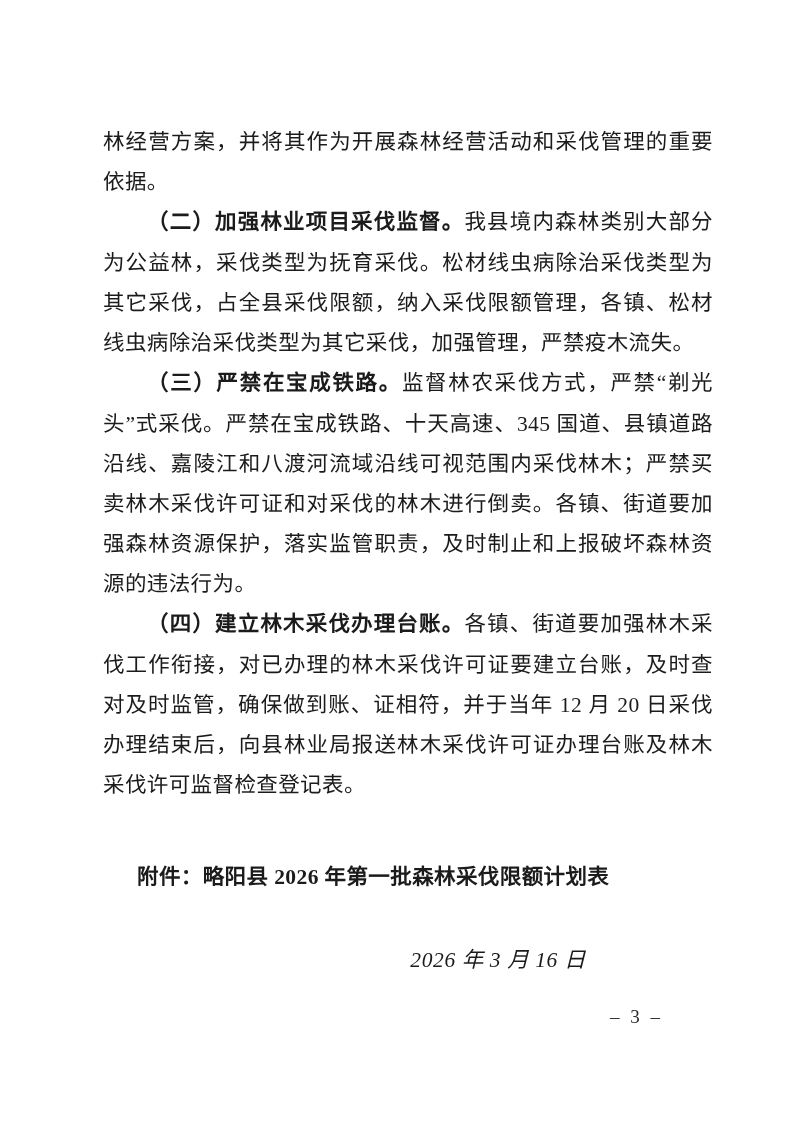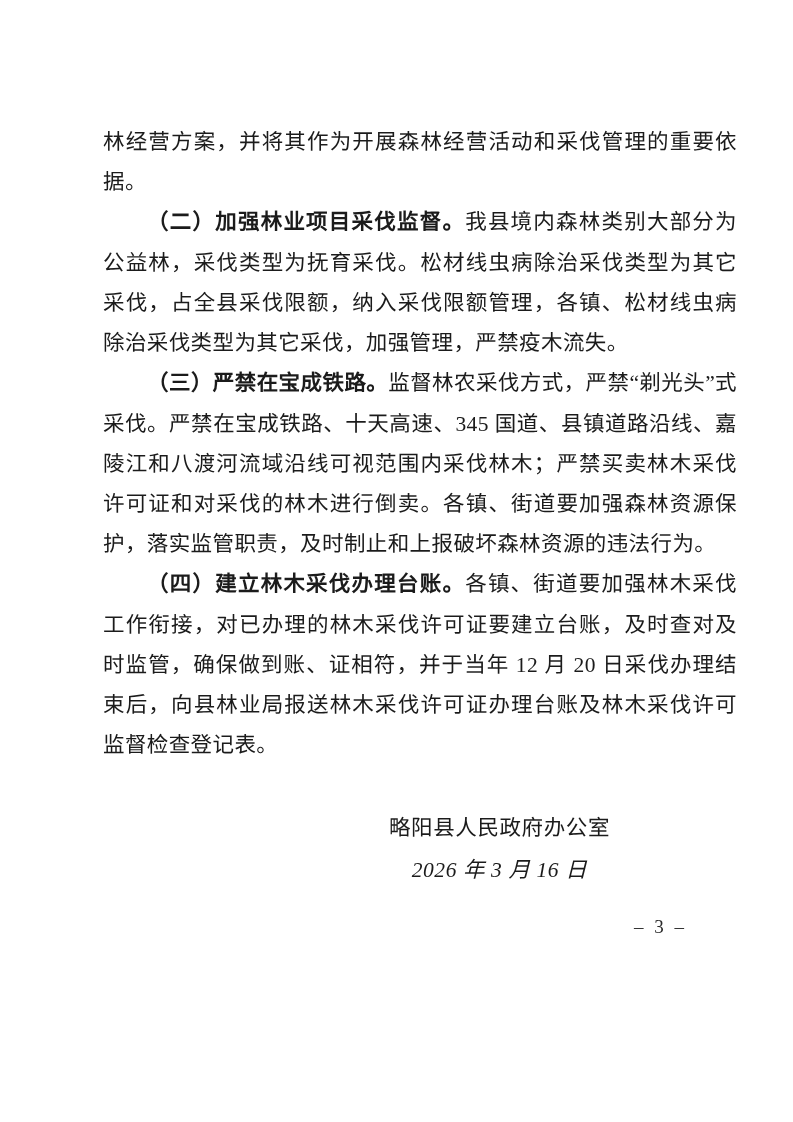--- a/index.html
+++ b/index.html
@@ -9,21 +9,21 @@
   }
   .page {
     position: relative;
     width: 793px;
     height: 1031px;
     margin: 0 auto;
     background: #ffffff;
     color: #1b1b1b;
     font-family: "Liberation Serif", serif;
     box-sizing: border-box;
-    padding: 122px 56px 0 103px;
+    padding: 122px 80px 0 103px;
     overflow: hidden;
   }
   .body-text {
     font-size: 21.5px;
     line-height: 40px;
     letter-spacing: 0.4px;
   }
   .para {
     margin: 0;
     text-indent: 2.05em;
@@ -79,21 +79,21 @@
   <div class="body-text">
 
     <p class="para no-indent"><span>林经营方案，并将其作为开展森林经营活动和采伐管理的重要依据。</span></p>
 
     <p class="para"><span class="section-heading">（二）加强林业项目采伐监督。</span><span>我县境内森林类别大部分为公益林，采伐类型为抚育采伐。松材线虫病除治采伐类型为其它采伐，占全县采伐限额，纳入采伐限额管理，各镇、松材线虫病除治采伐类型为其它采伐，加强管理，严禁疫木流失。</span></p>
 
     <p class="para"><span class="section-heading">（三）严禁在宝成铁路。</span><span>监督林农采伐方式，严禁“剃光头”式采伐。严禁在宝成铁路、十天高速、345 国道、县镇道路沿线、嘉陵江和八渡河流域沿线可视范围内采伐林木；严禁买卖林木采伐许可证和对采伐的林木进行倒卖。各镇、街道要加强森林资源保护，落实监管职责，及时制止和上报破坏森林资源的违法行为。</span></p>
 
     <p class="para"><span class="section-heading">（四）建立林木采伐办理台账。</span><span>各镇、街道要加强林木采伐工作衔接，对已办理的林木采伐许可证要建立台账，及时查对及时监管，确保做到账、证相符，并于当年 12 月 20 日采伐办理结束后，向县林业局报送林木采伐许可证办理台账及林木采伐许可监督检查登记表。</span></p>
 
+    <p class="attachment-line">附件：略阳县 2026 年第一批森林采伐限额计划表</p>
   </div>
 
   <div class="signature-block">
-    <div class="signature-line">略阳县人民政府办公室</div>
     <div class="date-line">2026 年 3 月 16 日</div>
   </div>
 
   <div class="page-number">– 3 –</div>
 </div>
 
 </body></html>

